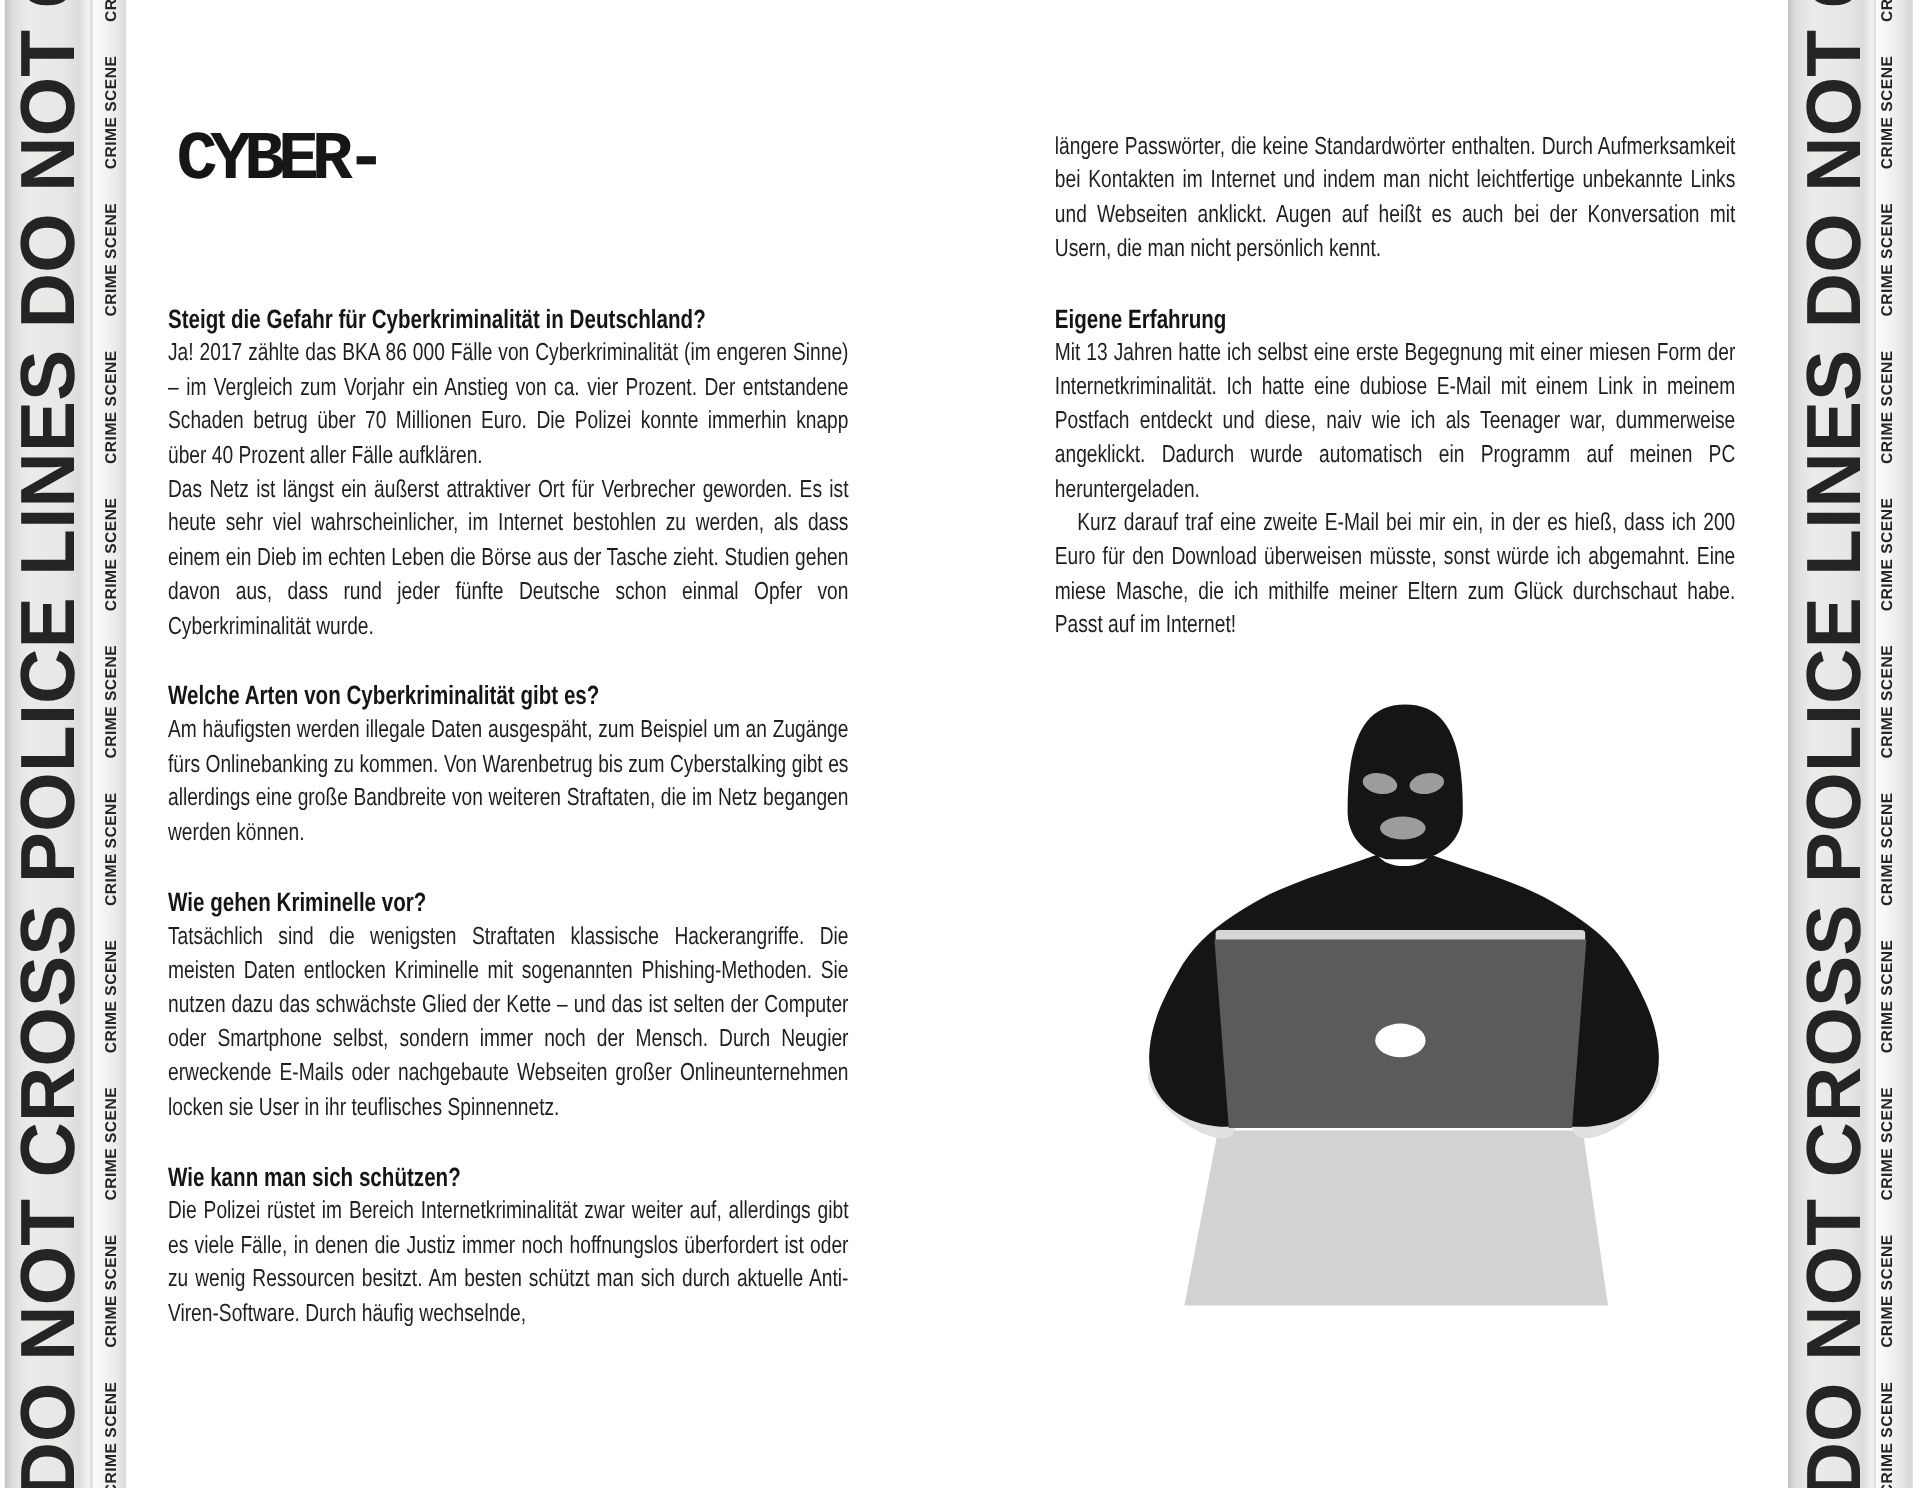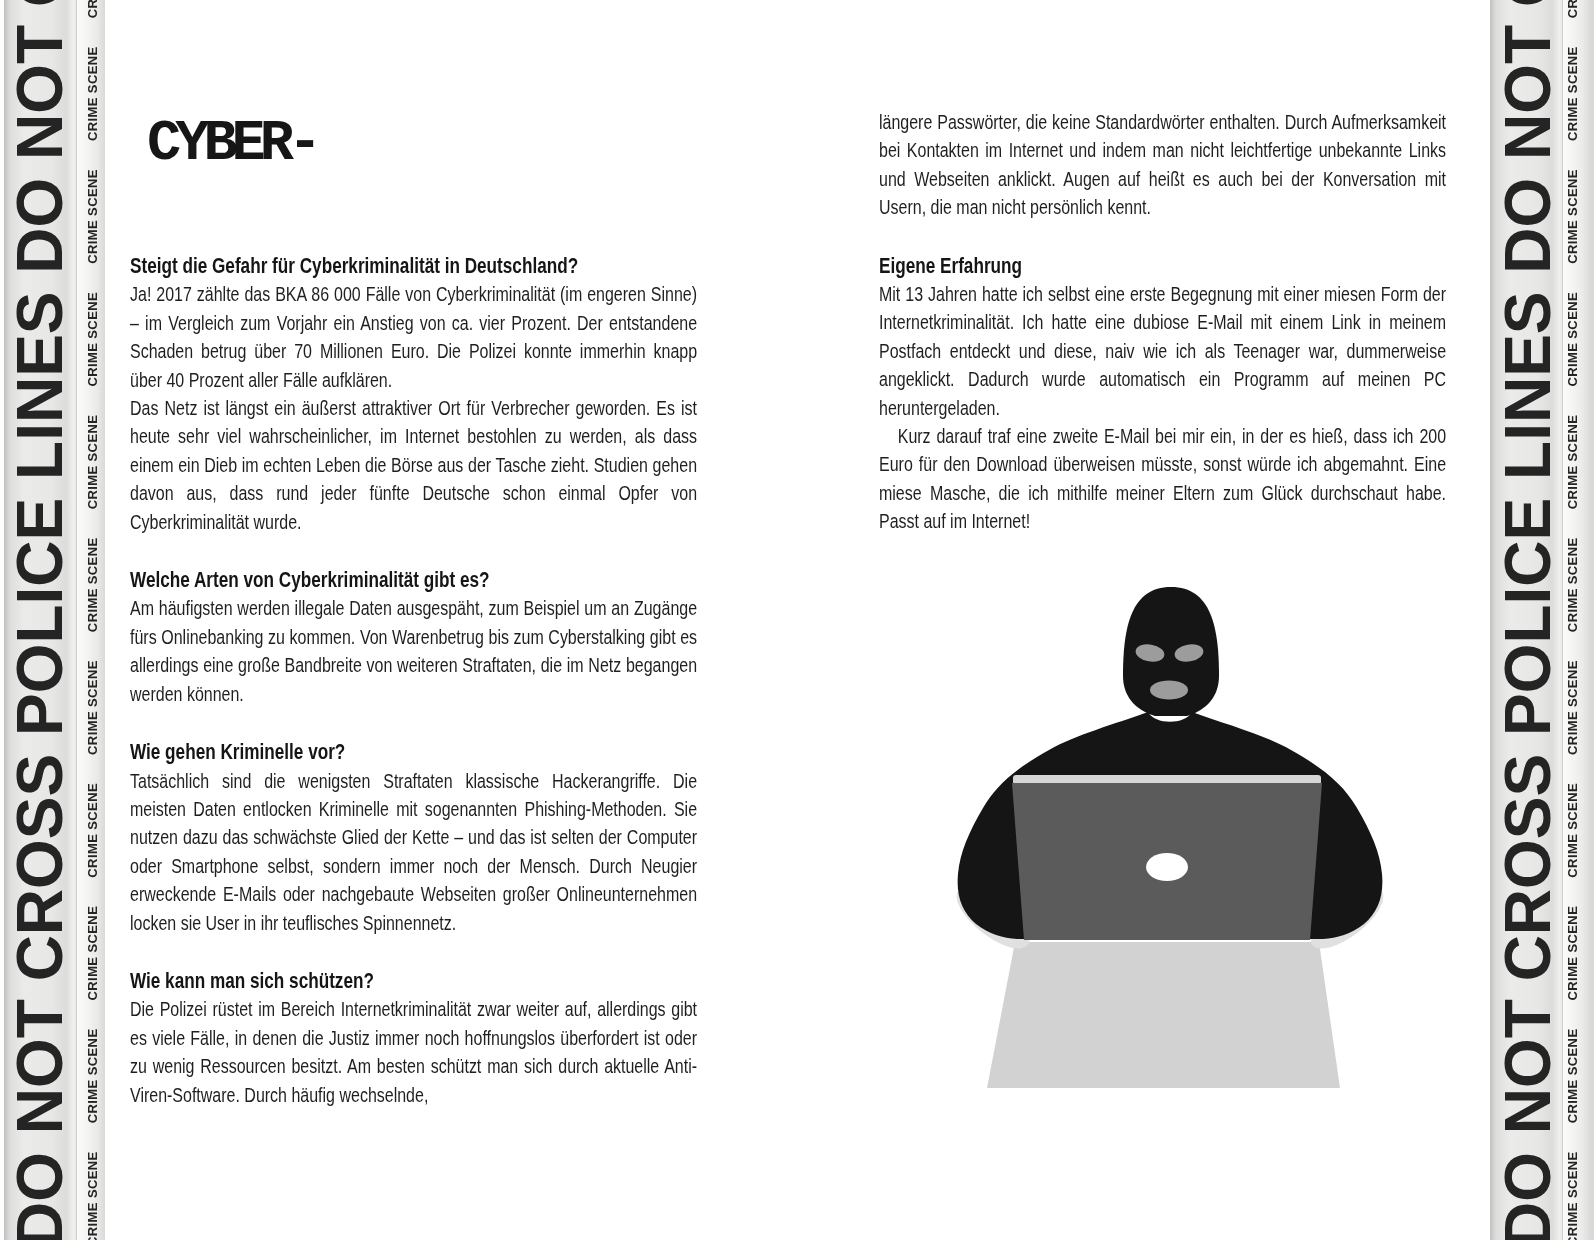--- a/index.html
+++ b/index.html
@@ -28,28 +28,28 @@
     transform-origin:0 0; transform:rotate(-90deg);
     font-weight:bold; color:#242424;
   }
   .vtext.big{font-size:64px; line-height:74px; letter-spacing:0px;}
   .vtext.small{font-size:13px; line-height:15px; letter-spacing:0.4px;}
   
   .title{
     position:absolute; left:147px; top:104px;
     font-family:"Liberation Mono","DejaVu Sans Mono",monospace;
     font-weight:bold; font-size:57px; line-height:61px; letter-spacing:-6px;
-    color:#161616; white-space:nowrap;margin-top:10px;
+    color:#161616; white-space:nowrap;
   }
   .col{position:absolute; width:727px;}
   .col-inner{
     width:727px; transform:scaleX(0.78); transform-origin:0 0;
     font-size:20.5px; line-height:28.4px; text-align:justify;
   }
-  .col.left{left:130px; top:252px;}
+  .col.left{left:140px; top:252px;}
   .col.right{left:879px; top:108px;}
   .sec{margin:0;}
   .sec + .sec{margin-top:30px;}
   .sec h3{
     margin:0; font-size:22px; line-height:28.4px; font-weight:bold;
     color:#151515; text-align:left;
   }
   .sec p{margin:0;}
   .sec p.indent{text-indent:24px;}
   

